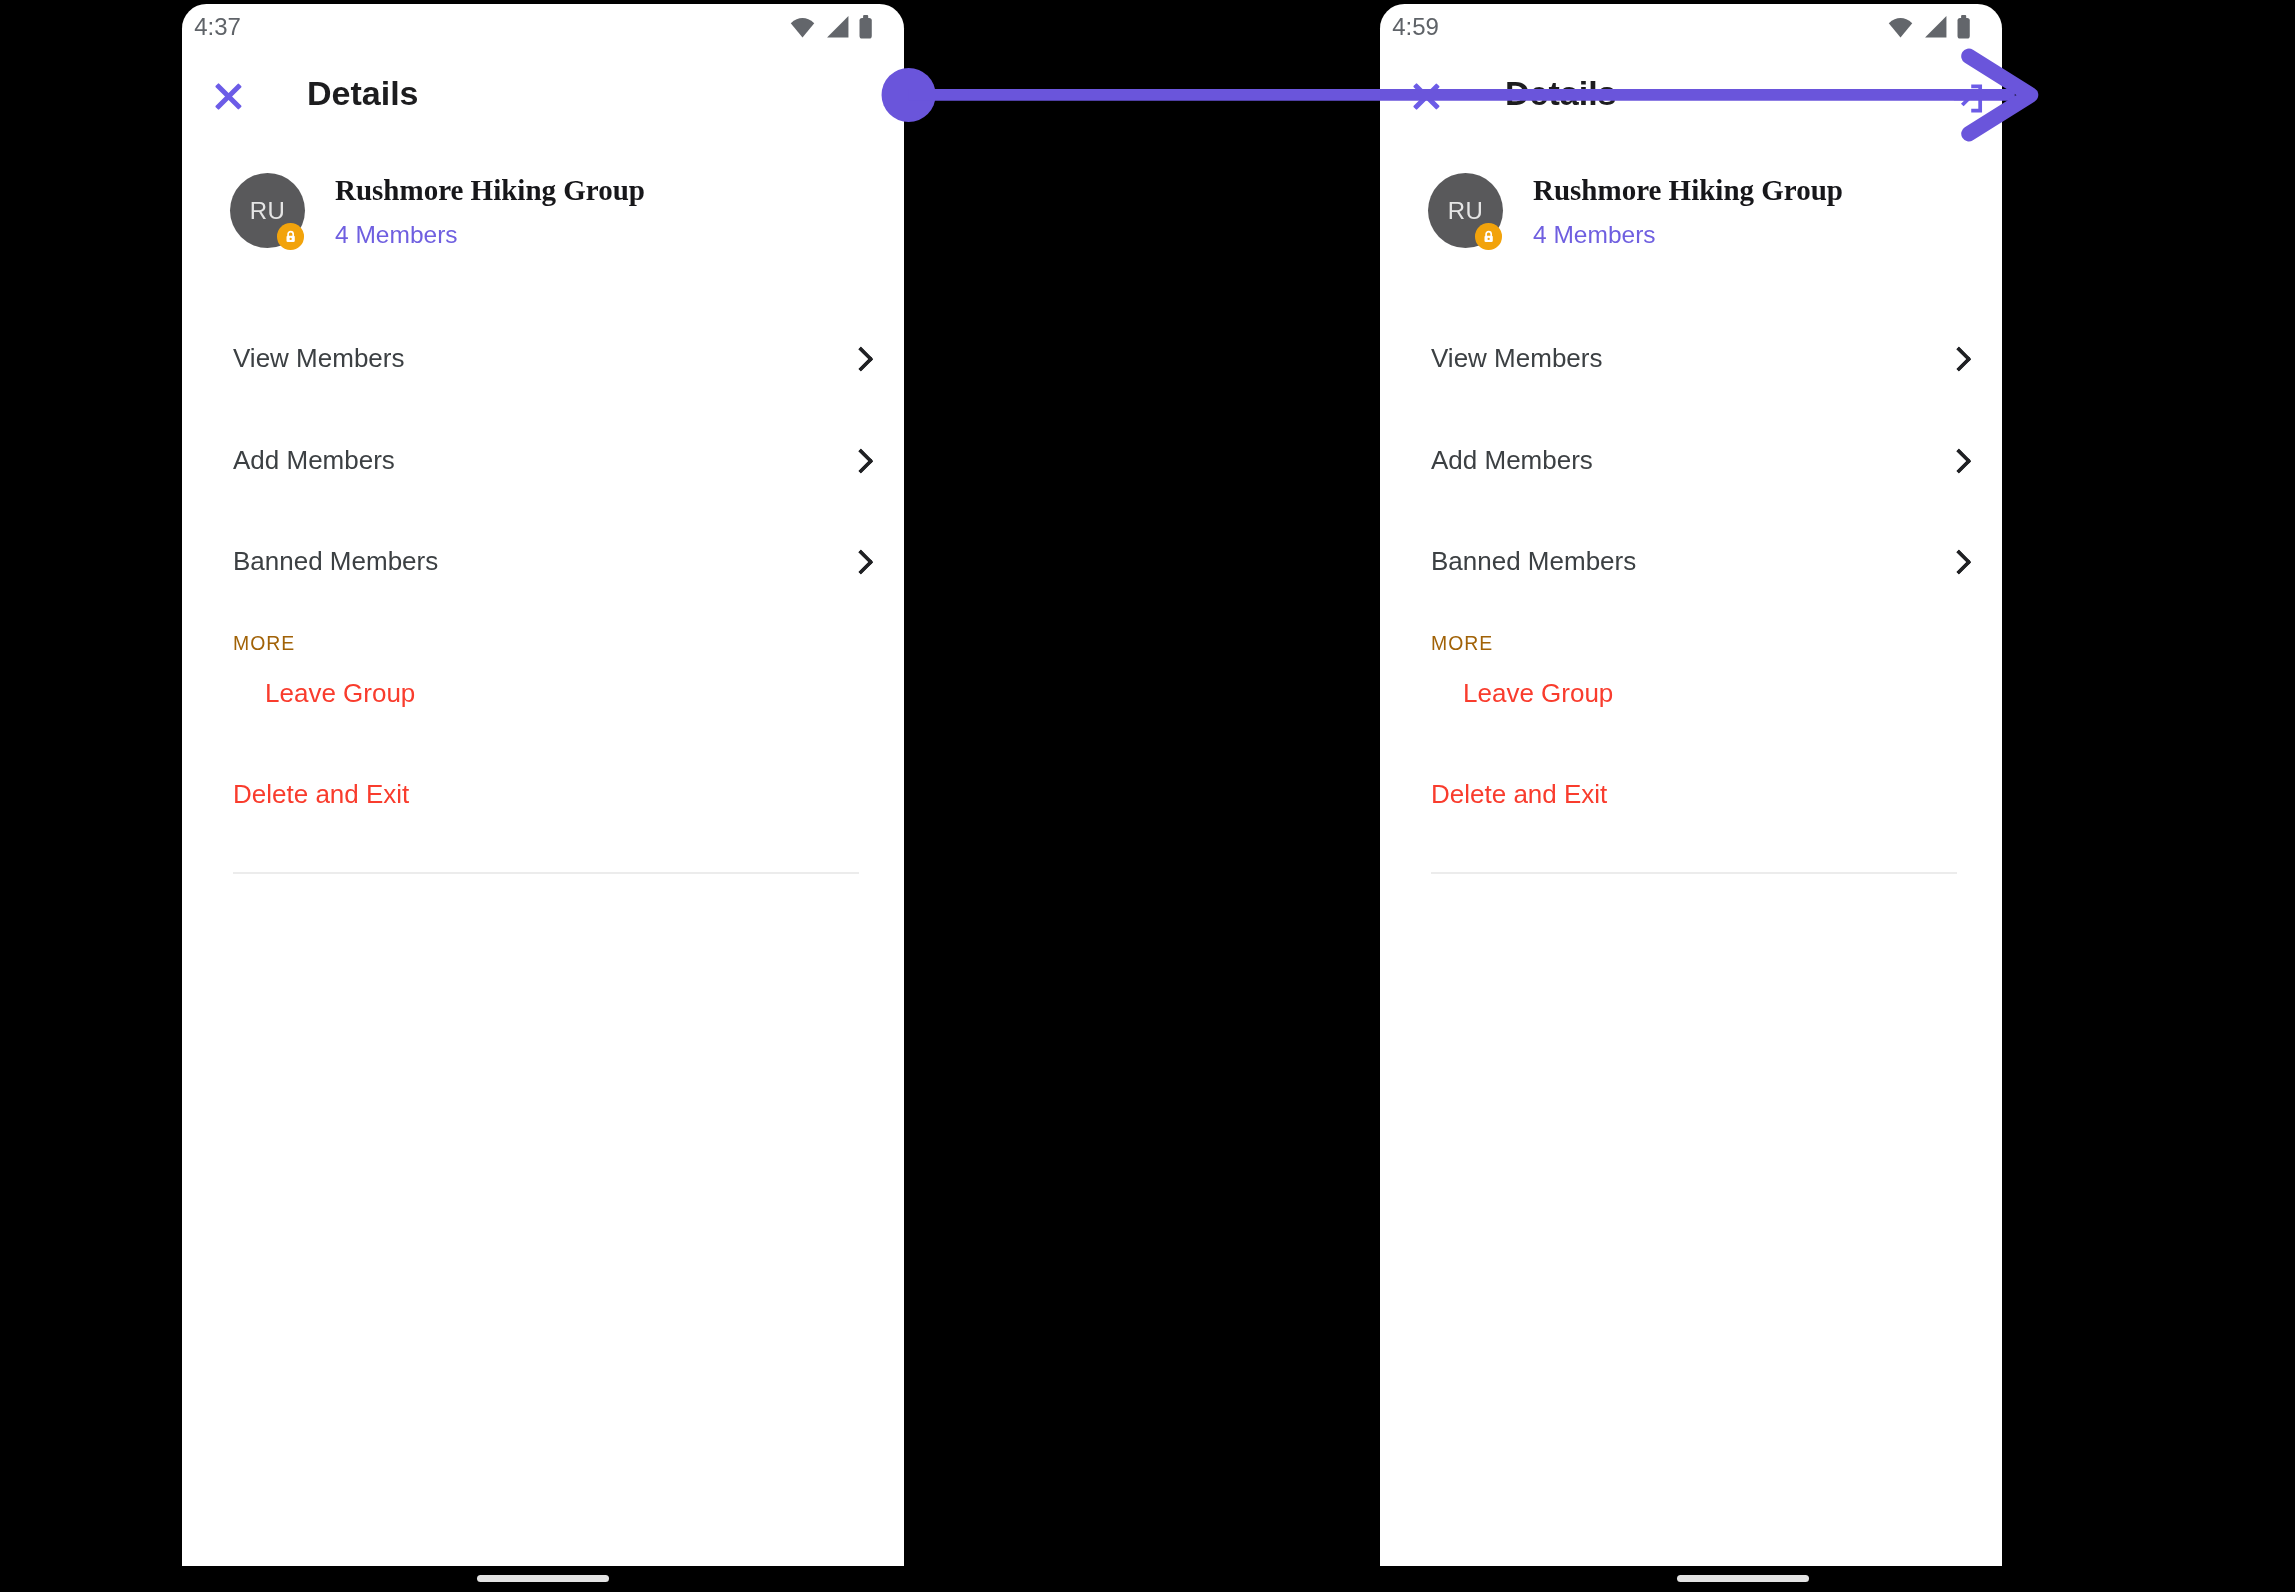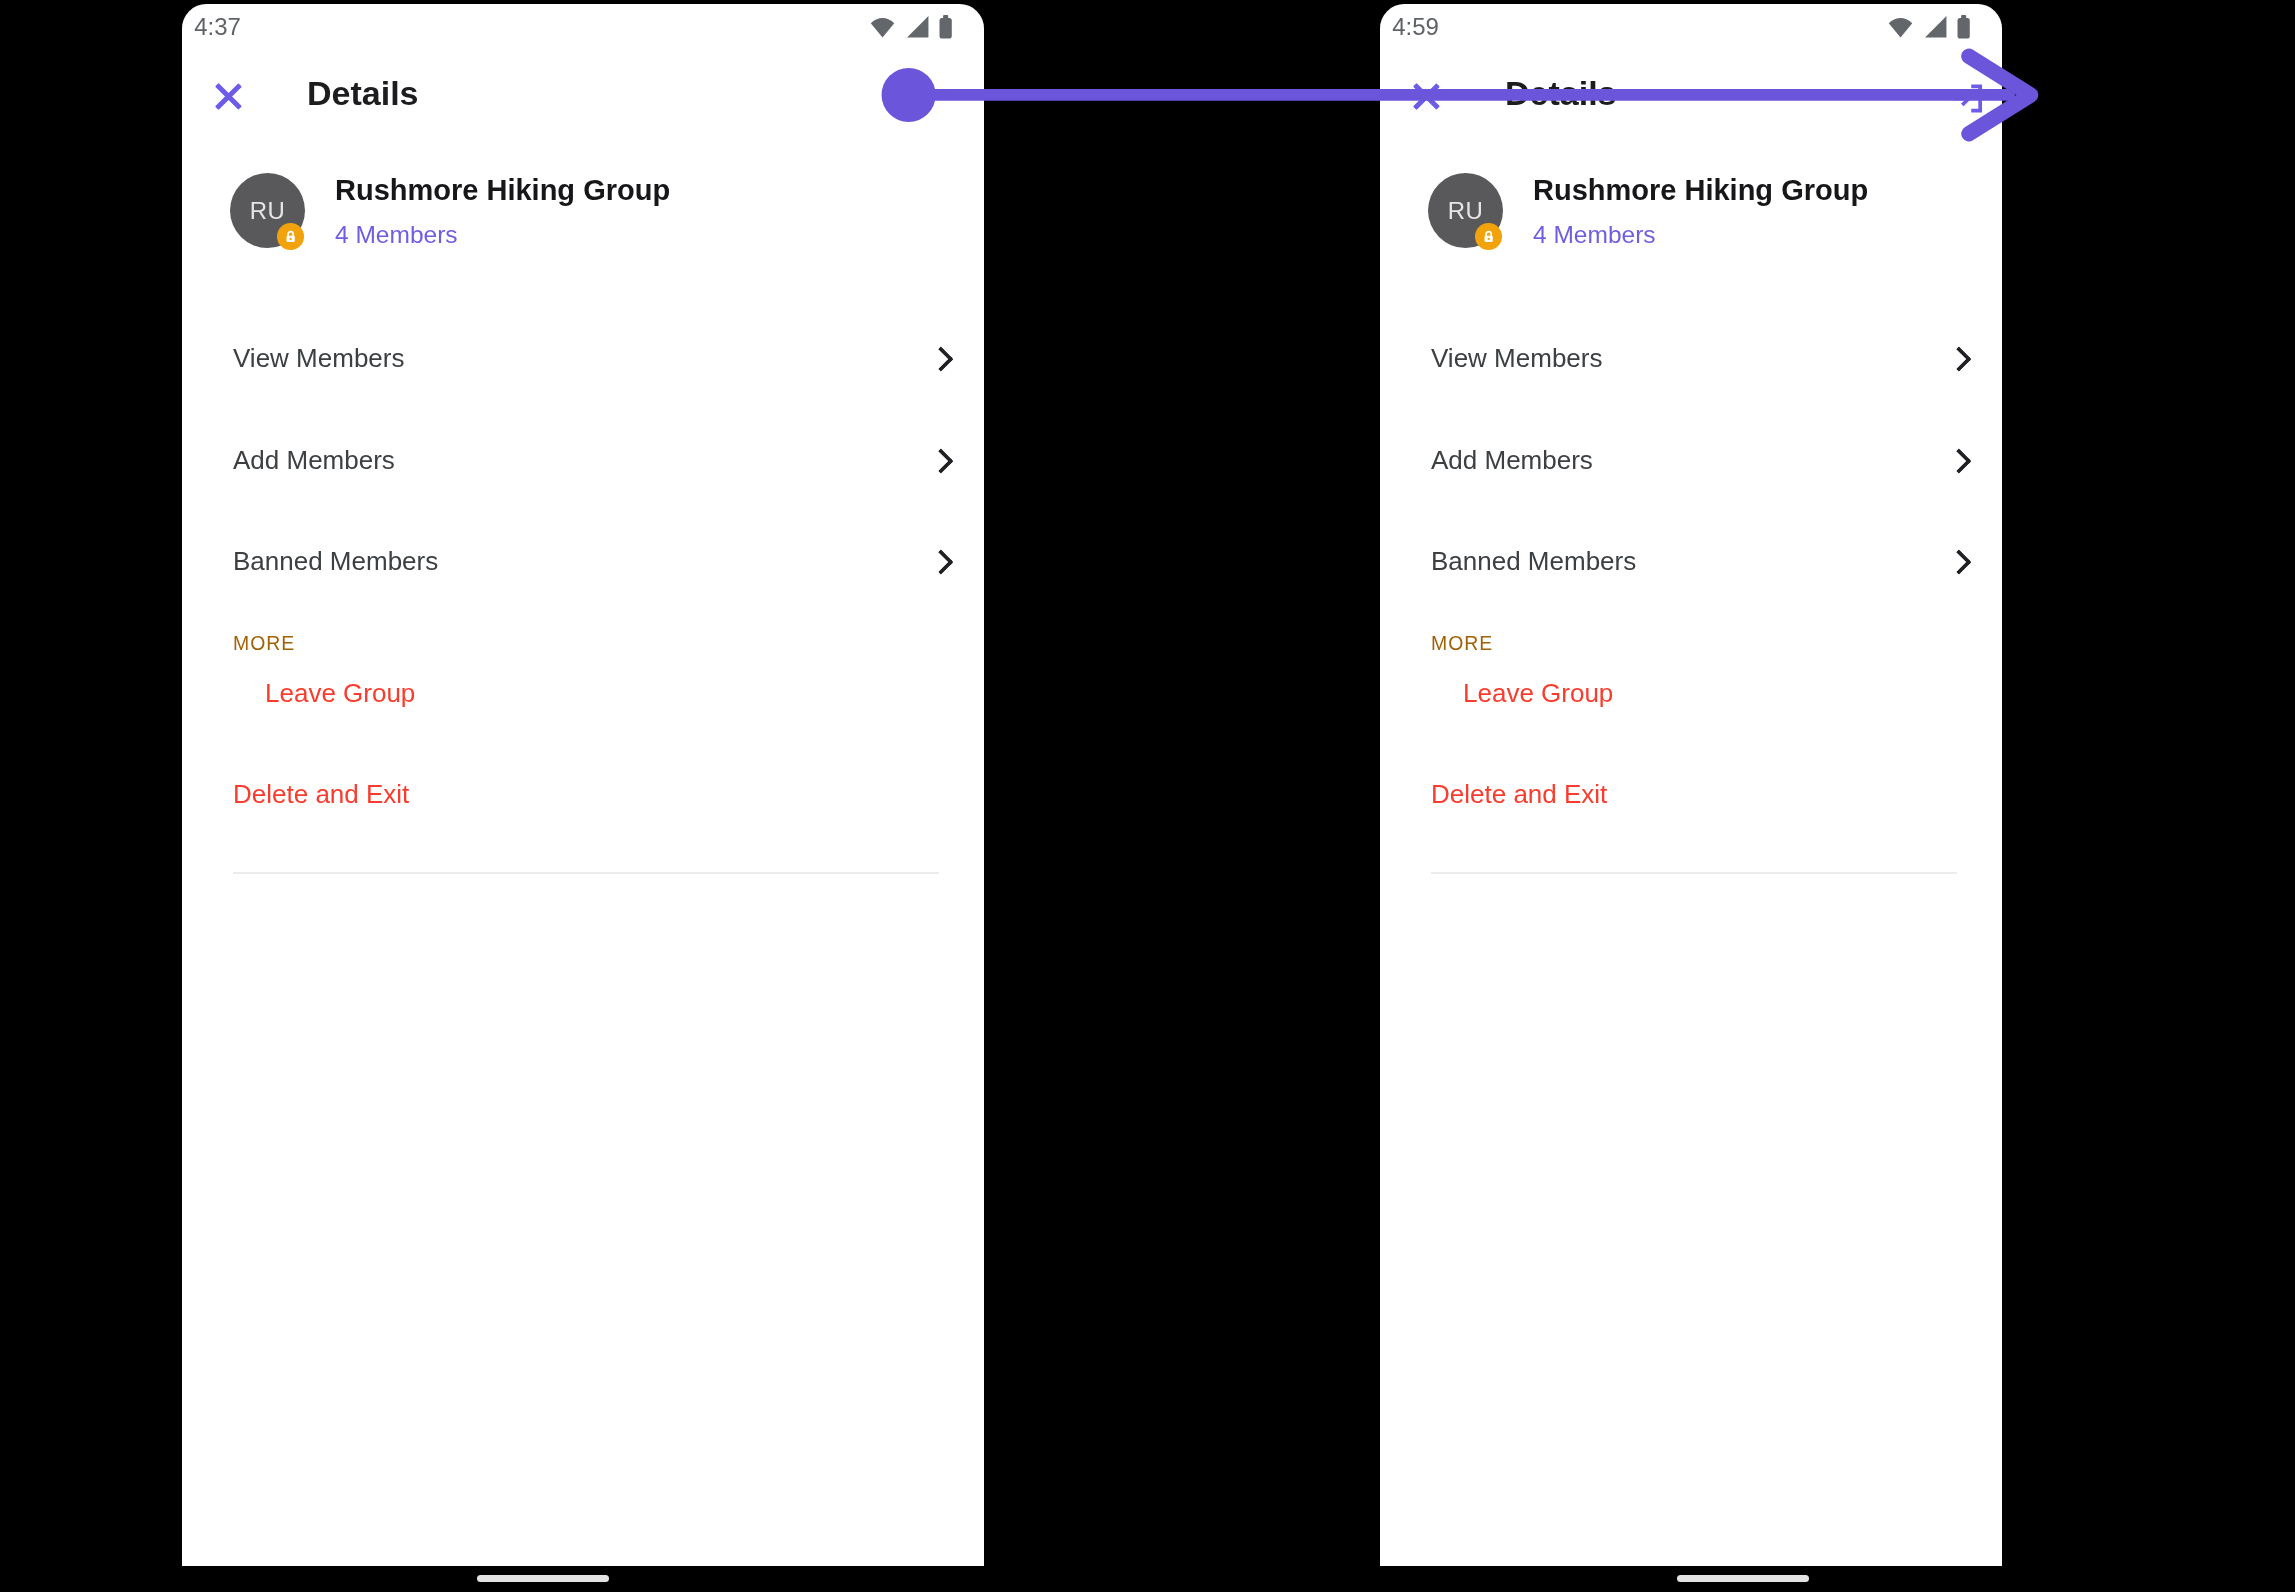--- a/index.html
+++ b/index.html
@@ -4,21 +4,21 @@
 <style>
   html,body{margin:0;padding:0;background:#000;}
   .canvas{
     position:relative;width:2295px;height:1593px;background:#000;overflow:hidden;
     font-family:"Liberation Sans",sans-serif;
   }
   .phone{
     position:absolute;top:4.1px;height:1562px;background:#ffffff;
     border-radius:24.5px 24.5px 0 0;z-index:1;
   }
-  .phone.left{left:182px;width:802px;}
+  .phone.left{left:182px;width:722px;}
   .phone.right{left:1380px;width:622px;}
 
   
   .status-time{position:absolute;top:9.2px;left:12.2px;font-size:24px;color:#5F6368;}
   .status-icons{position:absolute;top:11.2px;right:32px;display:flex;align-items:flex-end;gap:8.2px;height:23.5px;}
   .status-icons svg{display:block;}
 
   
   .close-x{position:absolute;top:79px;left:32px;width:26.5px;height:26.5px;}
   .close-x::before,.close-x::after{
@@ -29,21 +29,21 @@
   .close-x::after{transform:rotate(-45deg);}
   .page-title{position:absolute;top:72px;left:125px;font-size:34px;font-weight:700;color:#1d1d1f;line-height:1;}
   .login-btn{position:absolute;top:75px;right:15.3px;width:39px;height:39px;}
 
   
   .avatar{position:absolute;top:169px;left:48px;width:75px;height:75px;border-radius:50%;
     background:#59595B;display:flex;align-items:center;justify-content:center;}
   .avatar-initials{color:#e5e5e5;font-size:24px;font-weight:500;letter-spacing:0.5px;}
   .lock-badge{position:absolute;left:47px;top:50px;width:26.5px;height:26.5px;border-radius:50%;
     background:#F2A30B;display:flex;align-items:center;justify-content:center;}
-  .group-name{position:absolute;top:171px;left:153px;font-size:29px;font-weight:700;color:#17171a;line-height:1.1;}
+  .group-name{position:absolute;top:171px;left:153px;font-size:29px;font-weight:700;color:#17171a;line-height:1.1;font-family:Liberation Serif, serif;}
   .group-members{position:absolute;top:218px;left:153px;font-size:24.5px;font-weight:500;color:#6F5FE0;line-height:1.1;}
 
   
   .menu-item{position:absolute;left:51px;right:27px;height:51px;
     display:flex;align-items:center;justify-content:space-between;cursor:pointer;}
   .row-label{font-size:26px;font-weight:500;color:#3C4043;}
   .chev{width:13.8px;height:13.8px;border-top:4.1px solid #202124;border-right:4.1px solid #202124;
     transform:rotate(45deg);margin-right:7.1px;border-top-right-radius:2px;}
   .mi-0{top:329px;} .mi-1{top:431px;} .mi-2{top:532px;}
 

